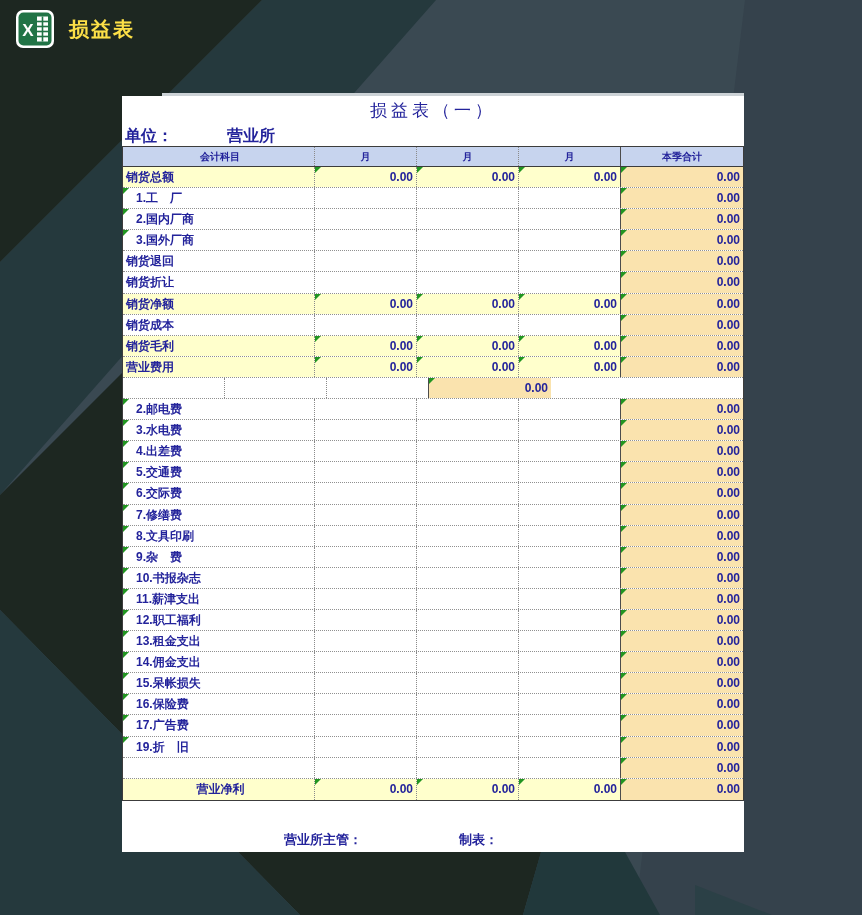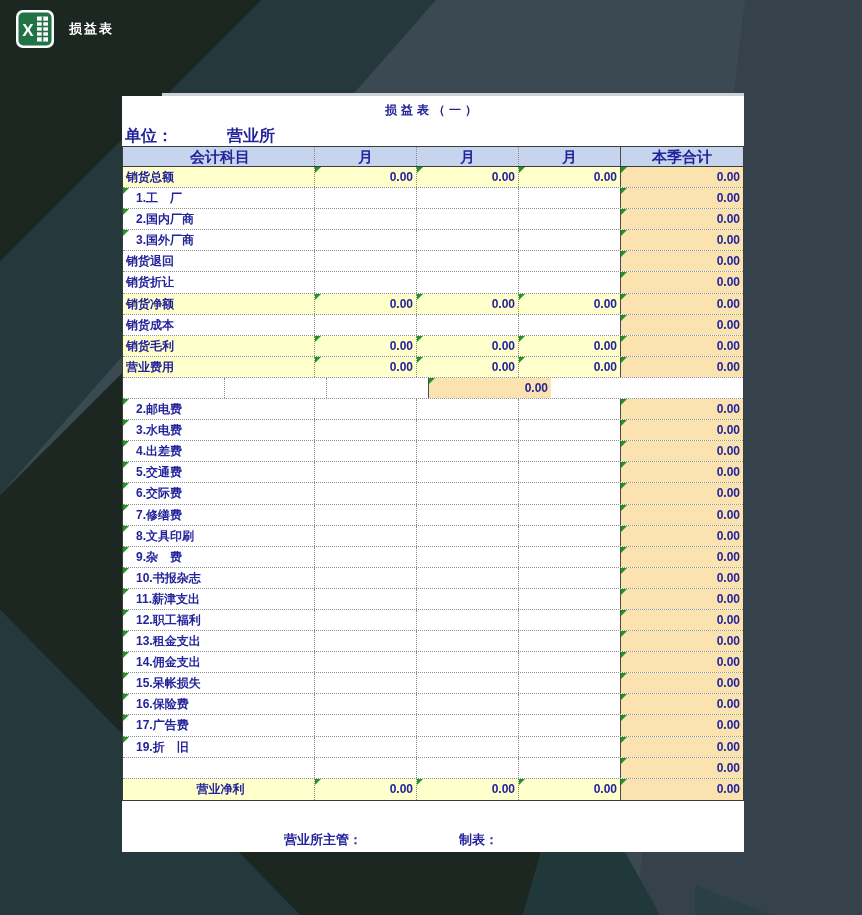--- a/index.html
+++ b/index.html
@@ -9,35 +9,35 @@
   *{box-sizing:border-box;}
   html,body{margin:0;padding:0;}
   body{
     width:862px;height:915px;position:relative;overflow:hidden;
     background:var(--bg-base);
     font-family:"Liberation Sans","DejaVu Sans",sans-serif;
   }
   .bg{position:absolute;left:0;top:0;width:862px;height:915px;}
   
   .taskbar{position:absolute;left:16px;top:10px;display:flex;align-items:center;gap:15px;z-index:3;}
-  .app-title{color:#ffffff;font-weight:bold;font-size:13px;letter-spacing:2px;}
+  .app-title{color:#fde047;font-weight:bold;font-size:20px;letter-spacing:2px;}
   
   .card{position:absolute;left:122px;top:96px;width:622px;height:756px;background:#ffffff;z-index:2;}
   .card::before{content:"";position:absolute;left:40px;top:-3px;width:582px;height:3px;background:#ccd2d6;}
   .title-row{height:28px;display:flex;align-items:center;justify-content:center;
-    color:var(--navy);font-weight:bold;font-size:12px;letter-spacing:4px;}
+    color:var(--navy);font-weight:normal;font-size:17px;letter-spacing:4px;}
   .unit-row{height:22px;position:relative;color:var(--navy);font-weight:bold;font-size:16px;}
   .unit-row .u-label{position:absolute;left:3px;top:2px;}
   .unit-row .u-value{position:absolute;left:105px;top:2px;}
   
   .grid{border:1px solid #3c3c3c;border-top:none;}
   .thead{display:flex;height:21px;background:var(--header-blue);
     border-top:1px solid #3c3c3c;border-bottom:1px solid #3c3c3c;}
   .thead .cell{display:flex;align-items:center;justify-content:center;
-    color:var(--navy);font-weight:bold;font-size:15px;}
+    color:var(--navy);font-weight:bold;font-size:10px;}
   .row{display:flex;height:21.1px;border-bottom:1px dotted #909090;}
   .row:last-child{border-bottom:none;}
   .cell{position:relative;font-size:12px;font-weight:bold;color:var(--navy);
     line-height:20px;white-space:pre;overflow:hidden;}
   .c0{width:192px;border-right:1px dotted #8a8a8a;padding-left:3px;}
   .c1,.c2,.c3{width:102px;border-right:1px dotted #8a8a8a;}
   .c3{border-right:1px solid #4c4c4c;}
   .c4{width:122px;text-align:right;}
   .num{text-align:right;padding-right:3px;}
   .bg-yellow{background:var(--yellow);}

